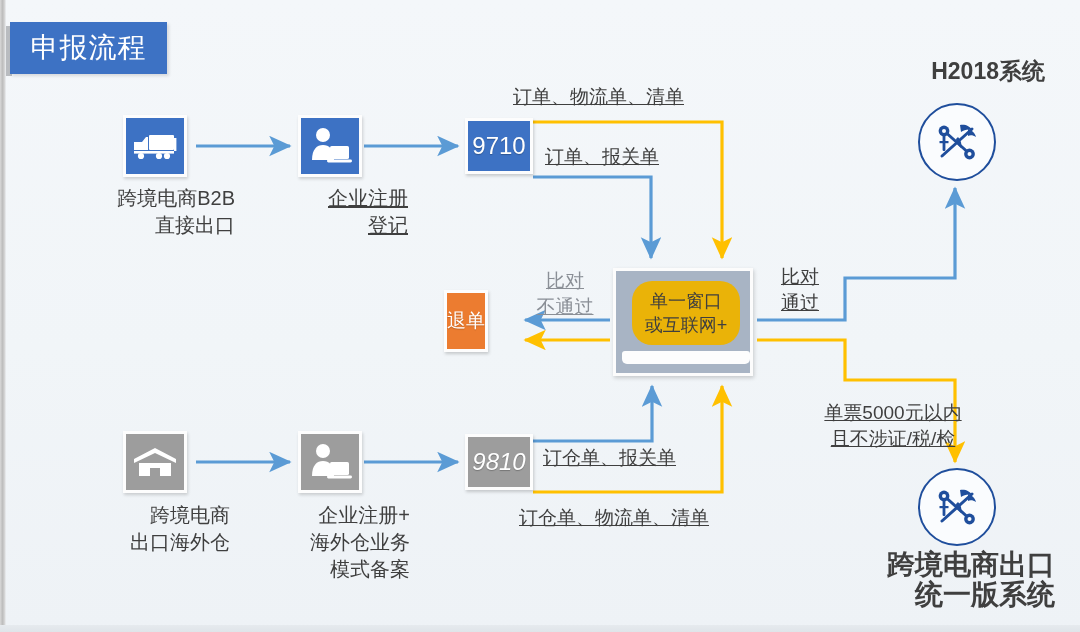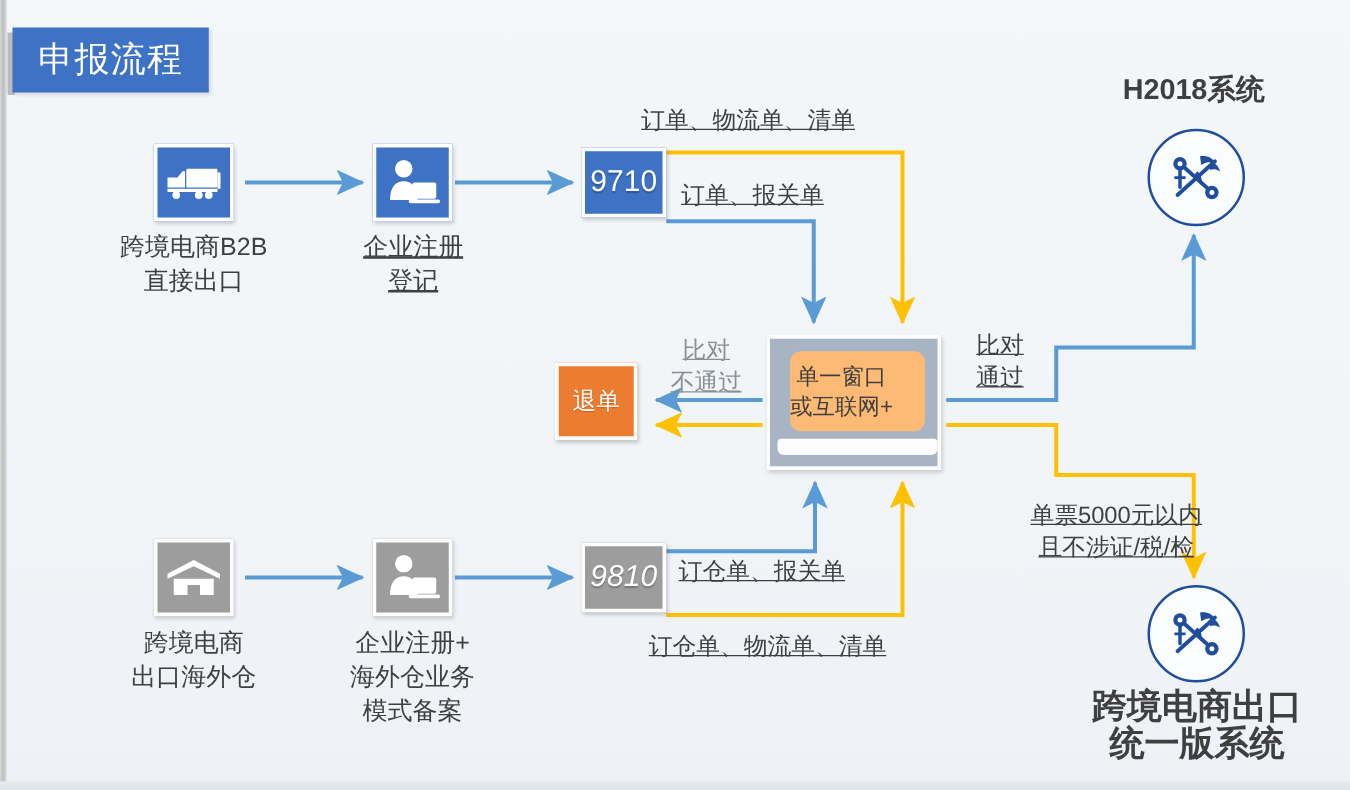--- a/index.html
+++ b/index.html
@@ -28,21 +28,21 @@
     letter-spacing:1px;
     box-shadow: 2px 2px 3px rgba(0,0,0,.12);
   }
   .title-badge-shadow{
     position:absolute; left:6px; top:26px; width:6px;height:50px;
     background:#b9bcc0;
   }
 
   
   .nodelabel {
-    position:absolute; text-align:center;
+    position:absolute; text-align:right;
     font-size:20px; line-height:27px; color:#3f3f3f; white-space:pre;
   }
   .nodelabel.bold { font-weight:bold; }
 
   
   .tile {
     position:absolute; width:64px; height:62px;
     box-sizing:border-box;
     border:3px solid #fdfdfd;
     box-shadow: 1px 2px 3px rgba(0,0,0,.16);
@@ -59,39 +59,39 @@
     box-shadow: 1px 2px 3px rgba(0,0,0,.18);
     color:#ffffff; font-size:24px;
     display:flex; align-items:center; justify-content:center;
     text-shadow: 0 1px 1px rgba(0,0,0,.25);
   }
   .codebox.blue{ background:#3d72c4; }
   .codebox.gray{ background:#9d9d9d;font-style:italic; }
 
   
   .refundbox{
-    position:absolute; left:444px; top:290px; width:66px; height:62px;
+    position:absolute; left:444px; top:290px; width:44px; height:62px;
     box-sizing:border-box; border:3px solid #fdfdfd;
     background:#ec7c30; color:#fff; font-size:19px;
     display:flex; align-items:center; justify-content:center;
     box-shadow: 1px 2px 3px rgba(0,0,0,.18);
     text-shadow: 0 1px 1px rgba(0,0,0,.2);
   }
 
   
   .hub{
     position:absolute; left:613px; top:268px; width:140px; height:108px;
     box-sizing:border-box; border:3px solid #fcfcfc;
     background:#a8b4c4;
     box-shadow: 1px 2px 4px rgba(0,0,0,.18);
   }
   .hub .screen{
     position:absolute; left:16px; top:10px; width:108px; height:64px;
-    background:#fdba74; border-radius:9px;
-    display:flex; align-items:center; 
+    background:#eab308; border-radius:20px;
+    display:flex; align-items:center; justify-content:center;
   }
   .hub .screen span{
     font-size:18px; line-height:24px; text-align:center; color:#3f3f3f; white-space:pre;
   }
   .hub .base{
     position:absolute; left:6px; bottom:9px; width:128px; height:13px;
     background:#fdfdfd; border-radius:3px 3px 5px 5px;
   }
 
   

